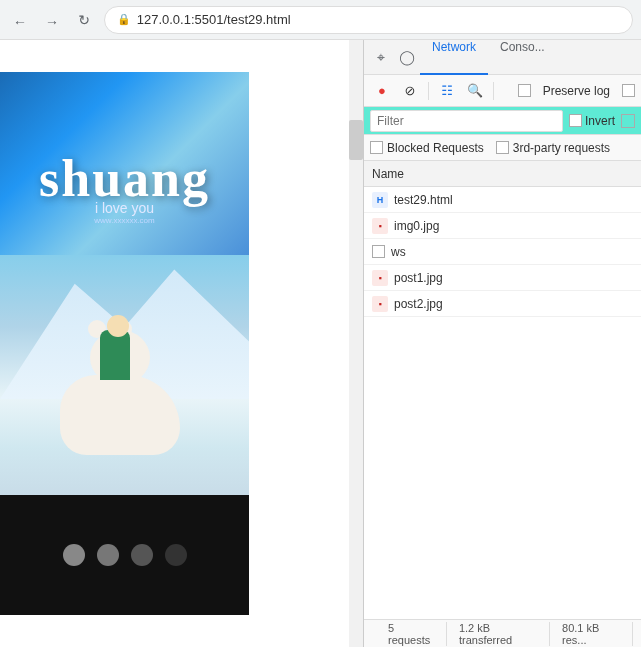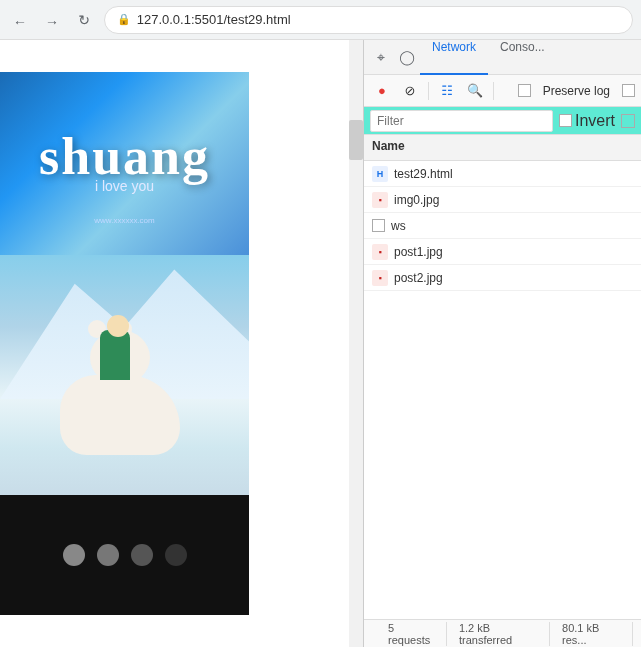--- a/index.html
+++ b/index.html
@@ -14,21 +14,21 @@
 
     
     .main-area { display: flex; flex: 1; overflow: hidden; }
 
     
     .webpage { width: 349px; flex-shrink: 0; display: flex; flex-direction: column; overflow: hidden; justify-content: center; }
     .image-slot { flex-shrink: 0; }
     .img1 { width: 249px; height: 183px; background: linear-gradient(135deg, #1a6bb5 0%, #2196f3 30%, #87ceeb 60%, #4a90d9 100%); position: relative; overflow: hidden; display: flex; flex-direction: column; justify-content: flex-end; align-items: center; padding-bottom: 30px; }
     .img1-text { font-size: 52px; font-weight: bold; color: #fff; letter-spacing: 2px; text-shadow: 2px 2px 8px rgba(0,0,0,0.4); font-family: Georgia, serif; }
     .img1-subtitle { font-size: 14px; color: #e0e8ff; margin-top: -8px; }
-    .img1-small { font-size: 8px; color: #c0d8ff; margin-top: 22px; }
+    .img1-small { font-size: 8px; color: #c0d8ff; margin-top: 0; }
     .img2 { width: 249px; height: 240px; background: linear-gradient(180deg, #87ceeb 0%, #b0d4e8 30%, #e8f4f8 60%, #d0e8f0 80%, #c8dce8 100%); position: relative; display: flex; align-items: center; justify-content: center; overflow: hidden; }
     .bear-scene { width: 100%; height: 100%; position: relative; }
     .bear-body { position: absolute; bottom: 40px; left: 60px; width: 120px; height: 80px; background: #f5f0e8; border-radius: 40px 60px 30px 30px; }
     .bear-head { position: absolute; bottom: 110px; left: 90px; width: 60px; height: 55px; background: #f5f0e8; border-radius: 50%; }
     .bear-ear-l { position: absolute; bottom: 157px; left: 88px; width: 18px; height: 18px; background: #f5f0e8; border-radius: 50%; }
     .bear-ear-r { position: absolute; bottom: 157px; left: 114px; width: 18px; height: 18px; background: #f5f0e8; border-radius: 50%; }
     .rider { position: absolute; bottom: 115px; left: 100px; width: 30px; height: 50px; background: #2e8b57; border-radius: 8px 8px 0 0; }
     .rider-head { position: absolute; bottom: 158px; left: 107px; width: 22px; height: 22px; background: #f5deb3; border-radius: 50%; }
     .mountain { position: absolute; top: 0; left: 0; width: 100%; height: 60%; background: linear-gradient(180deg, #d0e8f8 0%, #e8f4fc 100%); clip-path: polygon(0 100%, 30% 20%, 50% 50%, 70% 10%, 100% 60%, 100% 100%); }
     .img3 { width: 249px; height: 120px; background: #111; display: flex; align-items: center; justify-content: center; gap: 12px; }
@@ -52,28 +52,28 @@
     .devtools-toolbar { display: flex; align-items: center; padding: 4px 6px; gap: 4px; border-bottom: 1px solid #ddd; background: #f9f9f9; height: 32px; }
     .toolbar-btn { width: 24px; height: 24px; display: flex; align-items: center; justify-content: center; cursor: pointer; border: none; background: transparent; border-radius: 2px; font-size: 13px; color: #333; }
     .toolbar-btn.red { color: #e53935; }
     .toolbar-divider { width: 1px; height: 18px; background: #ddd; margin: 0 2px; }
     .filter-btn { color: #1a73e8; }
     .preserve-label { display: flex; align-items: flex-start; gap: 12px; font-size: 12px; color: #333; margin-left: auto; cursor: pointer; }
     .checkbox { width: 13px; height: 13px; border: 1px solid #aaa; background: #fff; display: inline-flex; align-items: center; justify-content: center; flex-shrink: 0; cursor: pointer; }
 
     .filter-row { display: flex; align-items: center; padding: 3px 6px; gap: 6px; border-bottom: 1px solid #ddd; background: #5eead4; height: 28px; }
     .filter-input { flex: 1; border: 1px solid #ddd; border-radius: 2px; padding: 2px 6px; font-size: 12px; height: 22px; }
-    .invert-label { display: flex; align-items: center; gap: 3px; font-size: 16px; color: #333; cursor: pointer; }
+    .invert-label { display: flex; align-items: center; gap: 3px; font-size: 12px; color: #333; cursor: pointer; }
     .filter-row-extra { width: 14px; height: 14px; border: 1px solid #aaa; }
 
     .blocked-row { display: flex; align-items: center; padding: 3px 6px; gap: 12px; border-bottom: 1px solid #ddd; background: #f9f9f9; height: 26px; }
     .blocked-label { display: flex; align-items: center; gap: 4px; font-size: 12px; color: #333; cursor: pointer; }
 
     .network-table { flex: 1; overflow-y: auto; }
-    .table-header { display: flex; padding: 4px 8px; background: #f3f3f3; border-bottom: 1px solid #ddd; font-size: 12px; font-weight: bold; color: #333; height: 26px; }
+    .table-header { display: flex; align-items: center; padding: 4px 8px; background: #f3f3f3; border-bottom: 1px solid #ddd; font-size: 12px; font-weight: normal; color: #333; height: 26px; }
     .table-row { display: flex; align-items: center; padding: 3px 8px; border-bottom: 1px solid #f0f0f0; font-size: 12px; color: #333; height: 26px; cursor: pointer; }
     .row-icon { width: 16px; height: 16px; margin-right: 6px; border-radius: 2px; flex-shrink: 0; display: flex; align-items: center; justify-content: center; font-size: 9px; font-weight: bold; }
     .icon-html { background: #e8f0fe; color: #1a73e8; }
     .icon-jpg { background: #fce8e6; color: #c5221f; }
 
     .devtools-status { display: flex; align-items: center; padding: 4px 8px; background: #f9f9f9; border-top: 1px solid #ddd; font-size: 11px; color: #555; gap: 0; height: 28px; }
     .status-item { padding: 0 12px; border-right: 1px solid #ddd; }
     .status-item:first-child { padding-left: 16px; }
   </style>
 </head>
@@ -154,20 +154,30 @@
 
     <div class="filter-row">
       <input class="filter-input" type="text" placeholder="Filter" style="">
       <label class="invert-label">
         <div class="checkbox"></div>
         <span>Invert</span>
       </label>
       <div class="filter-row-extra"></div>
     </div>
 
+    <div class="blocked-row">
+      <label class="blocked-label">
+        <div class="checkbox"></div>
+        <span>Blocked Requests</span>
+      </label>
+      <label class="blocked-label">
+        <div class="checkbox"></div>
+        <span>3rd-party requests</span>
+      </label>
+    </div>
 
     <div class="network-table">
       <div class="table-header">
         <span>Name</span>
       </div>
 
       <div class="table-row">
         <div class="row-icon icon-html">H</div>
         <span>test29.html</span>
       </div>

